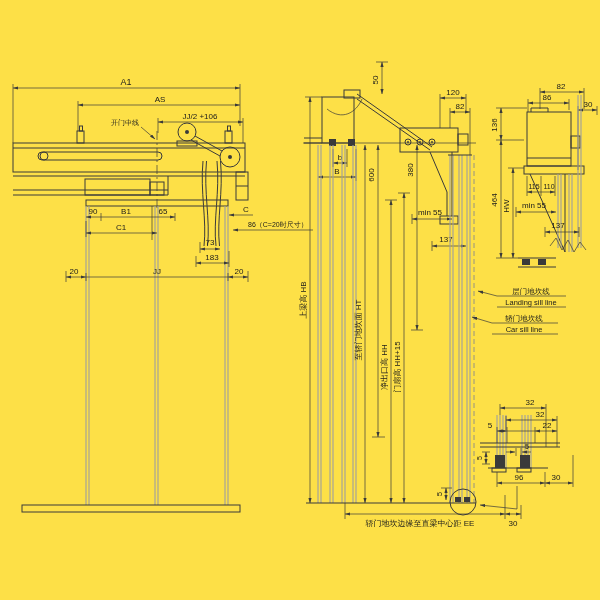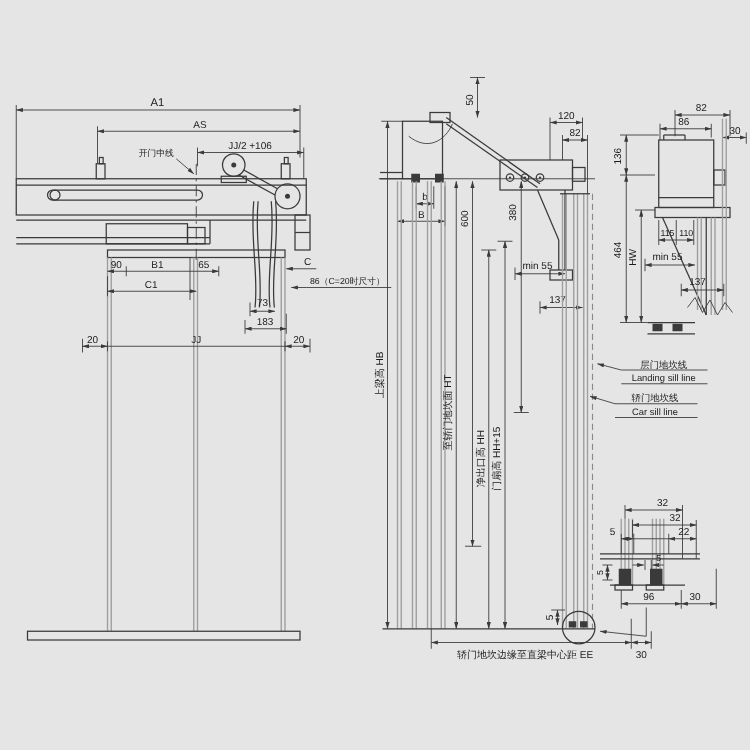--- a/index.html
+++ b/index.html
@@ -1,16 +1,16 @@
 <!DOCTYPE html>
 <html><head>
 <meta charset="utf-8">
 <style>
   html,body{margin:0;padding:0;background:#ffffff;}
-  .page{width:600px;height:600px;background:#e5e5e5;position:relative;overflow:hidden;}
+  .page{width:600px;height:600px;background:#fde047;position:relative;overflow:hidden;}
   svg{display:block;}
   svg text{font-family:"Liberation Sans","DejaVu Sans",sans-serif;font-size:8px;fill:#1b1b1b;}
   .t7{font-size:7px;} .t75{font-size:7.5px;} .t9{font-size:9px;}
   .ln{stroke:#3a3a3a;stroke-width:1;fill:none;}
   .th{stroke:#3a3a3a;stroke-width:0.7;fill:none;}
   .gy{stroke:#9e9e9e;stroke-width:1.1;fill:none;}
   .dm{stroke:#3a3a3a;stroke-width:0.7;fill:none;}
   .fl{fill:#3a3a3a;stroke:none;}
   .mk{marker-start:url(#arw);marker-end:url(#arw);}
   .me{marker-end:url(#arw);}

